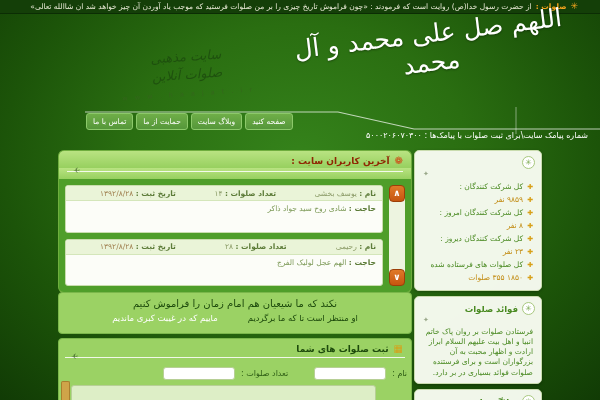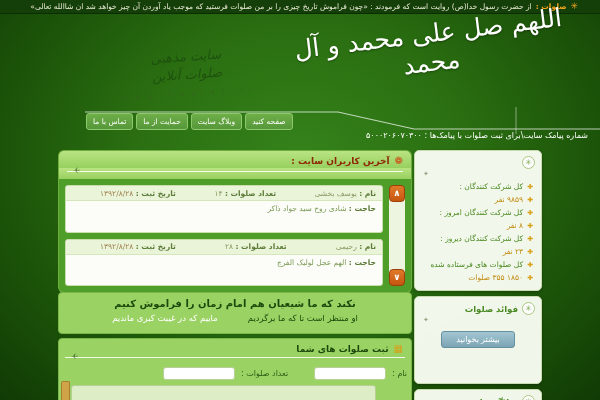--- a/index.html
+++ b/index.html
@@ -54,21 +54,21 @@
                 align-items:center; justify-content:space-between; font-size:7.5px; padding:0 6px 0 34px; }
   .fld { white-space:nowrap; }
   .fld .lbl { font-weight:bold; color:#5d7c39; }
   .fld .val { color:#8a9a66; }
   .fld .val-date { color:#a08050; }
   .entry-body { padding:3px 6px; font-size:7.5px; color:#7d9a58; }
   .entry-body .lbl { font-weight:bold; color:#5d7c39; }
 
   .box-quote { position:absolute; top:292px; left:58px; width:354px; height:42px; background:#9bd264;
                border:1px solid #7ab74a; border-radius:4px; text-align:center; }
-  .q1 { margin-top:5px; font-weight:bold; font-size:10px; color:#1d4a0c; }
+  .q1 { margin-top:5px; font-weight:normal; font-size:10px; color:#1d4a0c; }
   .q2 { margin-top:4px; display:flex; direction:rtl; justify-content:center; gap:30px; font-size:8.5px; }
   .q2 .q-right { color:#1d4a0c; }
   .q2 .q-left  { color:#ffffff; }
 
   .box-form { position:absolute; top:338px; left:58px; width:354px; height:64px; background:#9bd264;
               border:1px solid #7ab74a; border-radius:4px 4px 0 0; }
   .bf-head { display:flex; direction:rtl; align-items:center; gap:5px; padding:4px 8px 0;
              color:#1d4a0c; font-weight:bold; font-size:9px; }
   .bf-head .hd-icon { color:#d8a018; font-size:10px; }
   .form-row { display:flex; direction:rtl; align-items:center; gap:6px; padding:4px 4px 0 8px;
@@ -244,20 +244,21 @@
         <span class="txt">۱۸۵۰ ۳۵۵ صلوات</span>
       </div>
   </div>
 
   <div class="sbox benefits">
     <div class="sbox-head">
       <span class="sbox-icon">✳</span>
       <span>فوائد صلوات</span>
     </div>
     <div class="sbox-orn">✦</div>
+    <div class="sb-text">فرستادن صلوات بر روان پاک خاتم انبیا و اهل بیت علیهم السلام ابراز ارادت و اظهار محبت به آن بزرگواران است و برای فرستنده صلوات فوائد بسیاری در بر دارد.</div>
     <button class="more-btn">بیشتر بخوانید</button>
   </div>
 
   <div class="sbox blog">
     <div class="sbox-head">
       <span class="sbox-icon">✳</span>
       <span>وبلاگ سایت</span>
     </div>
 
   </div>

